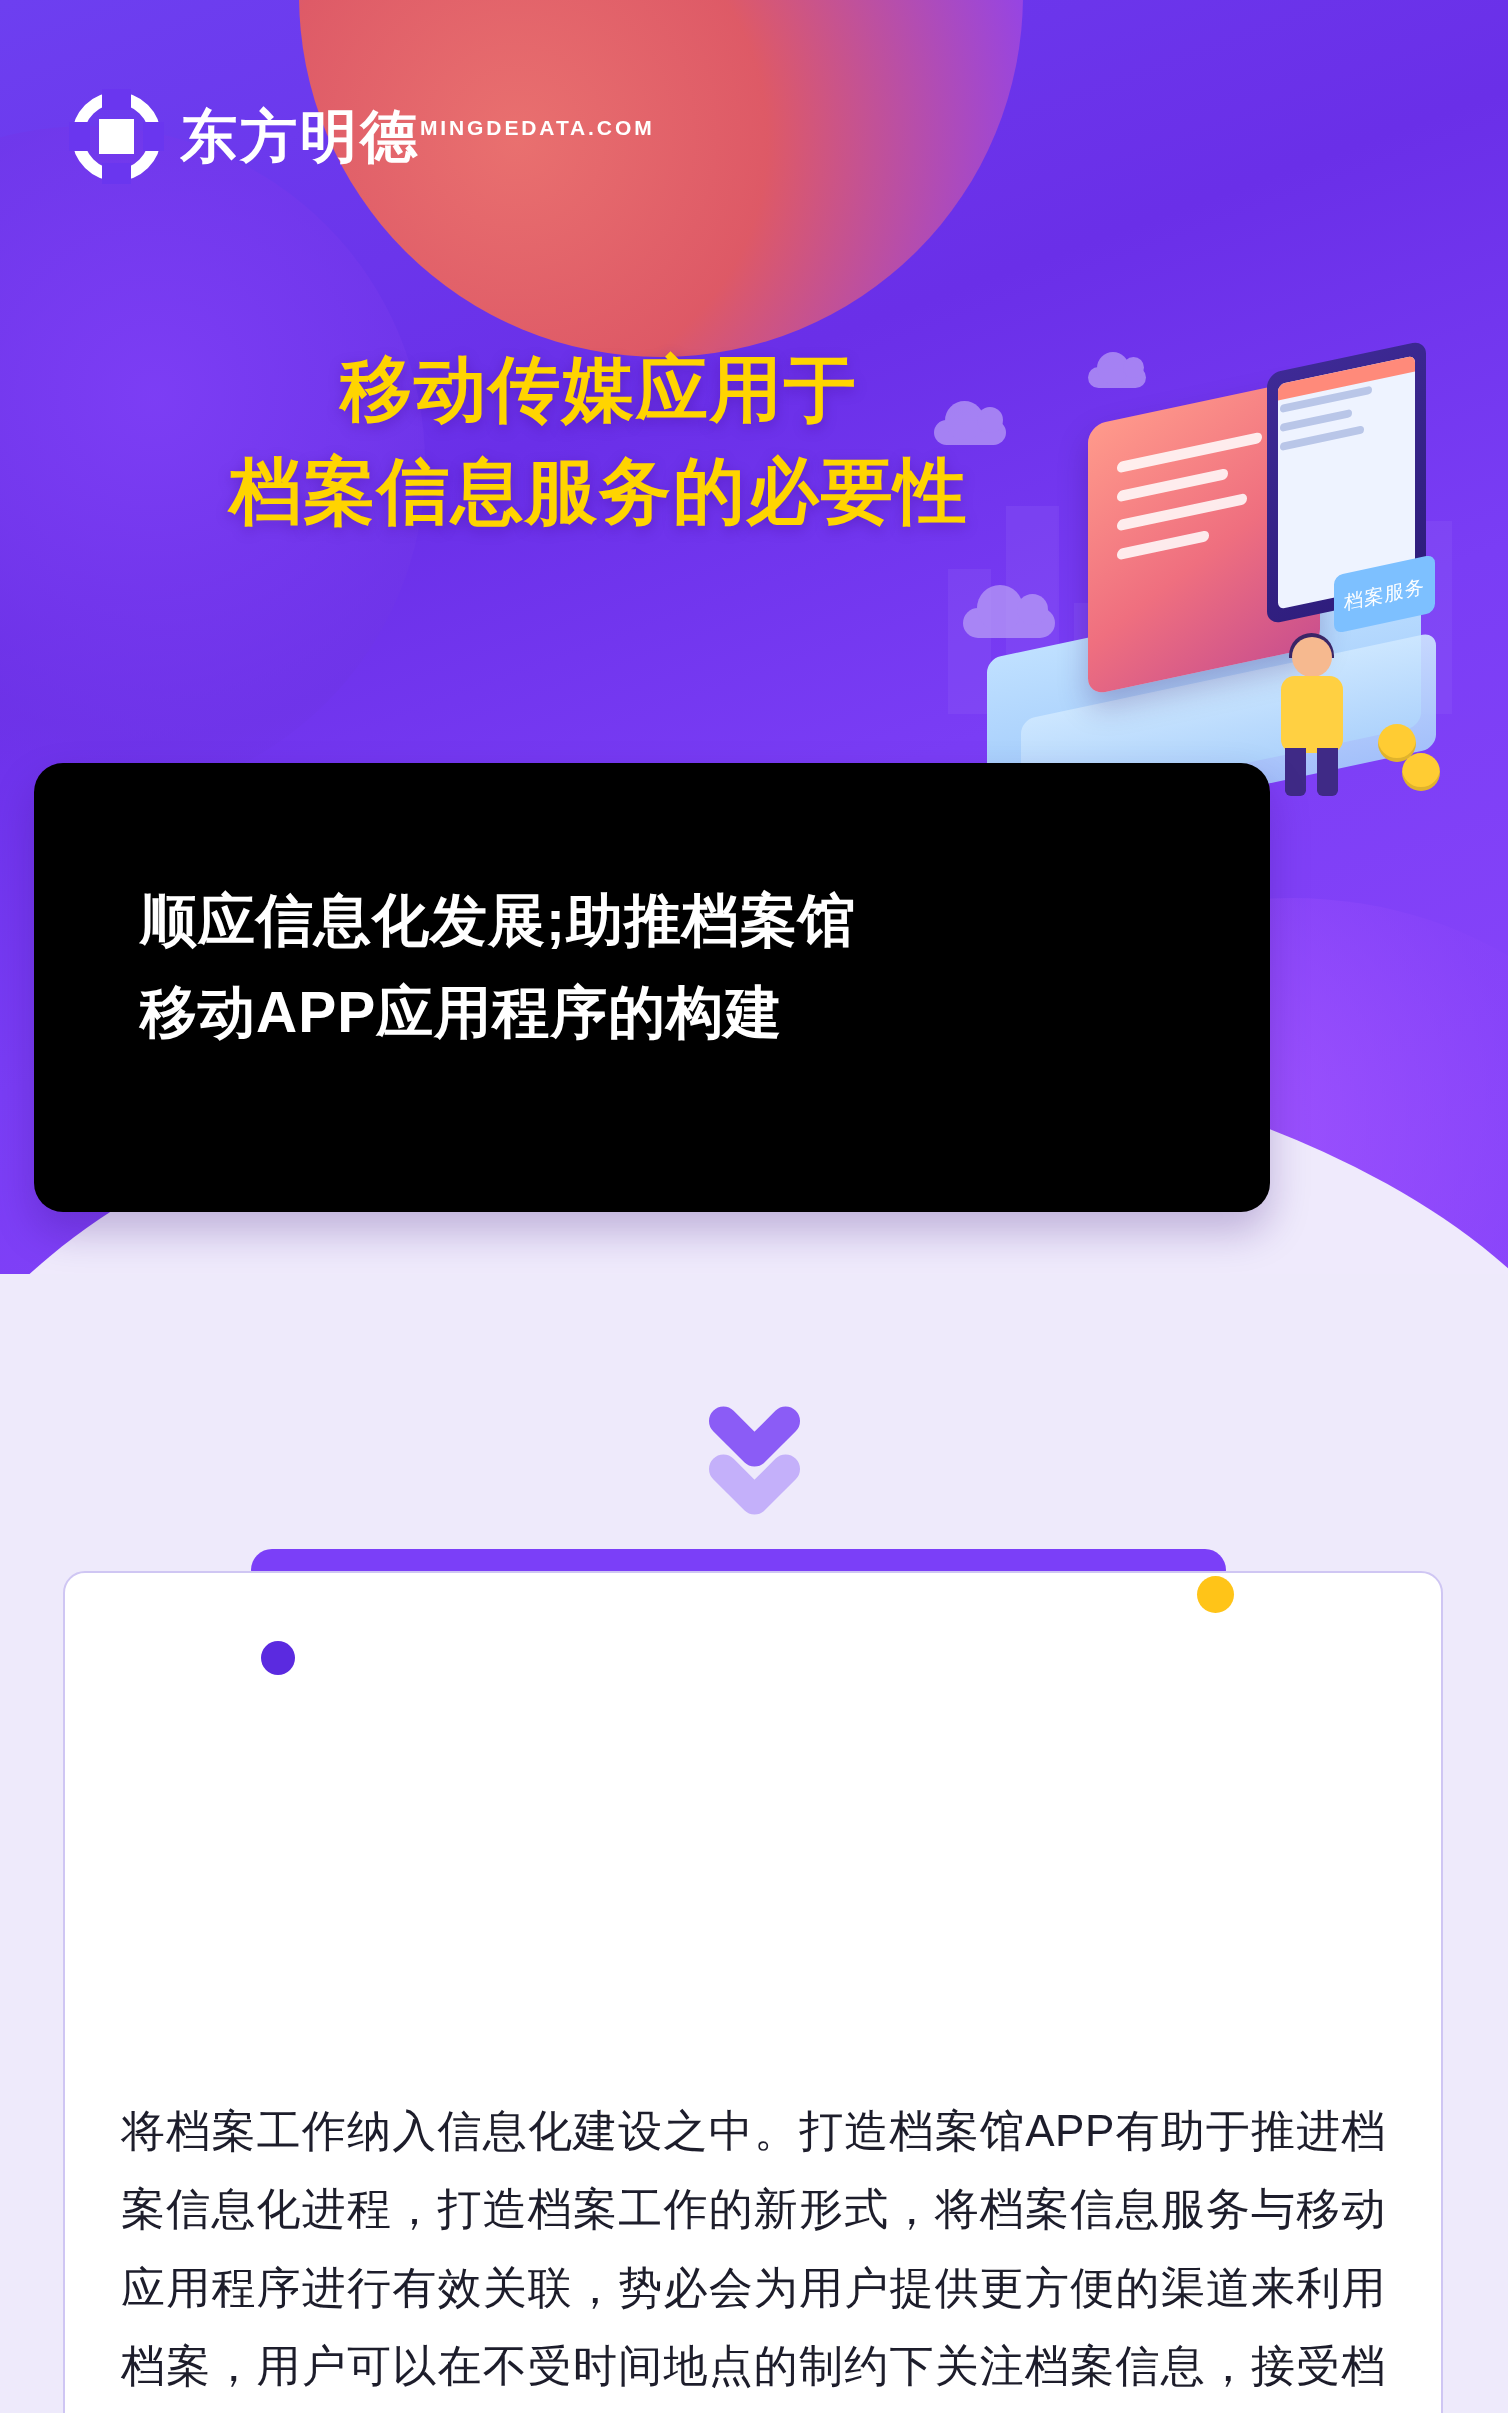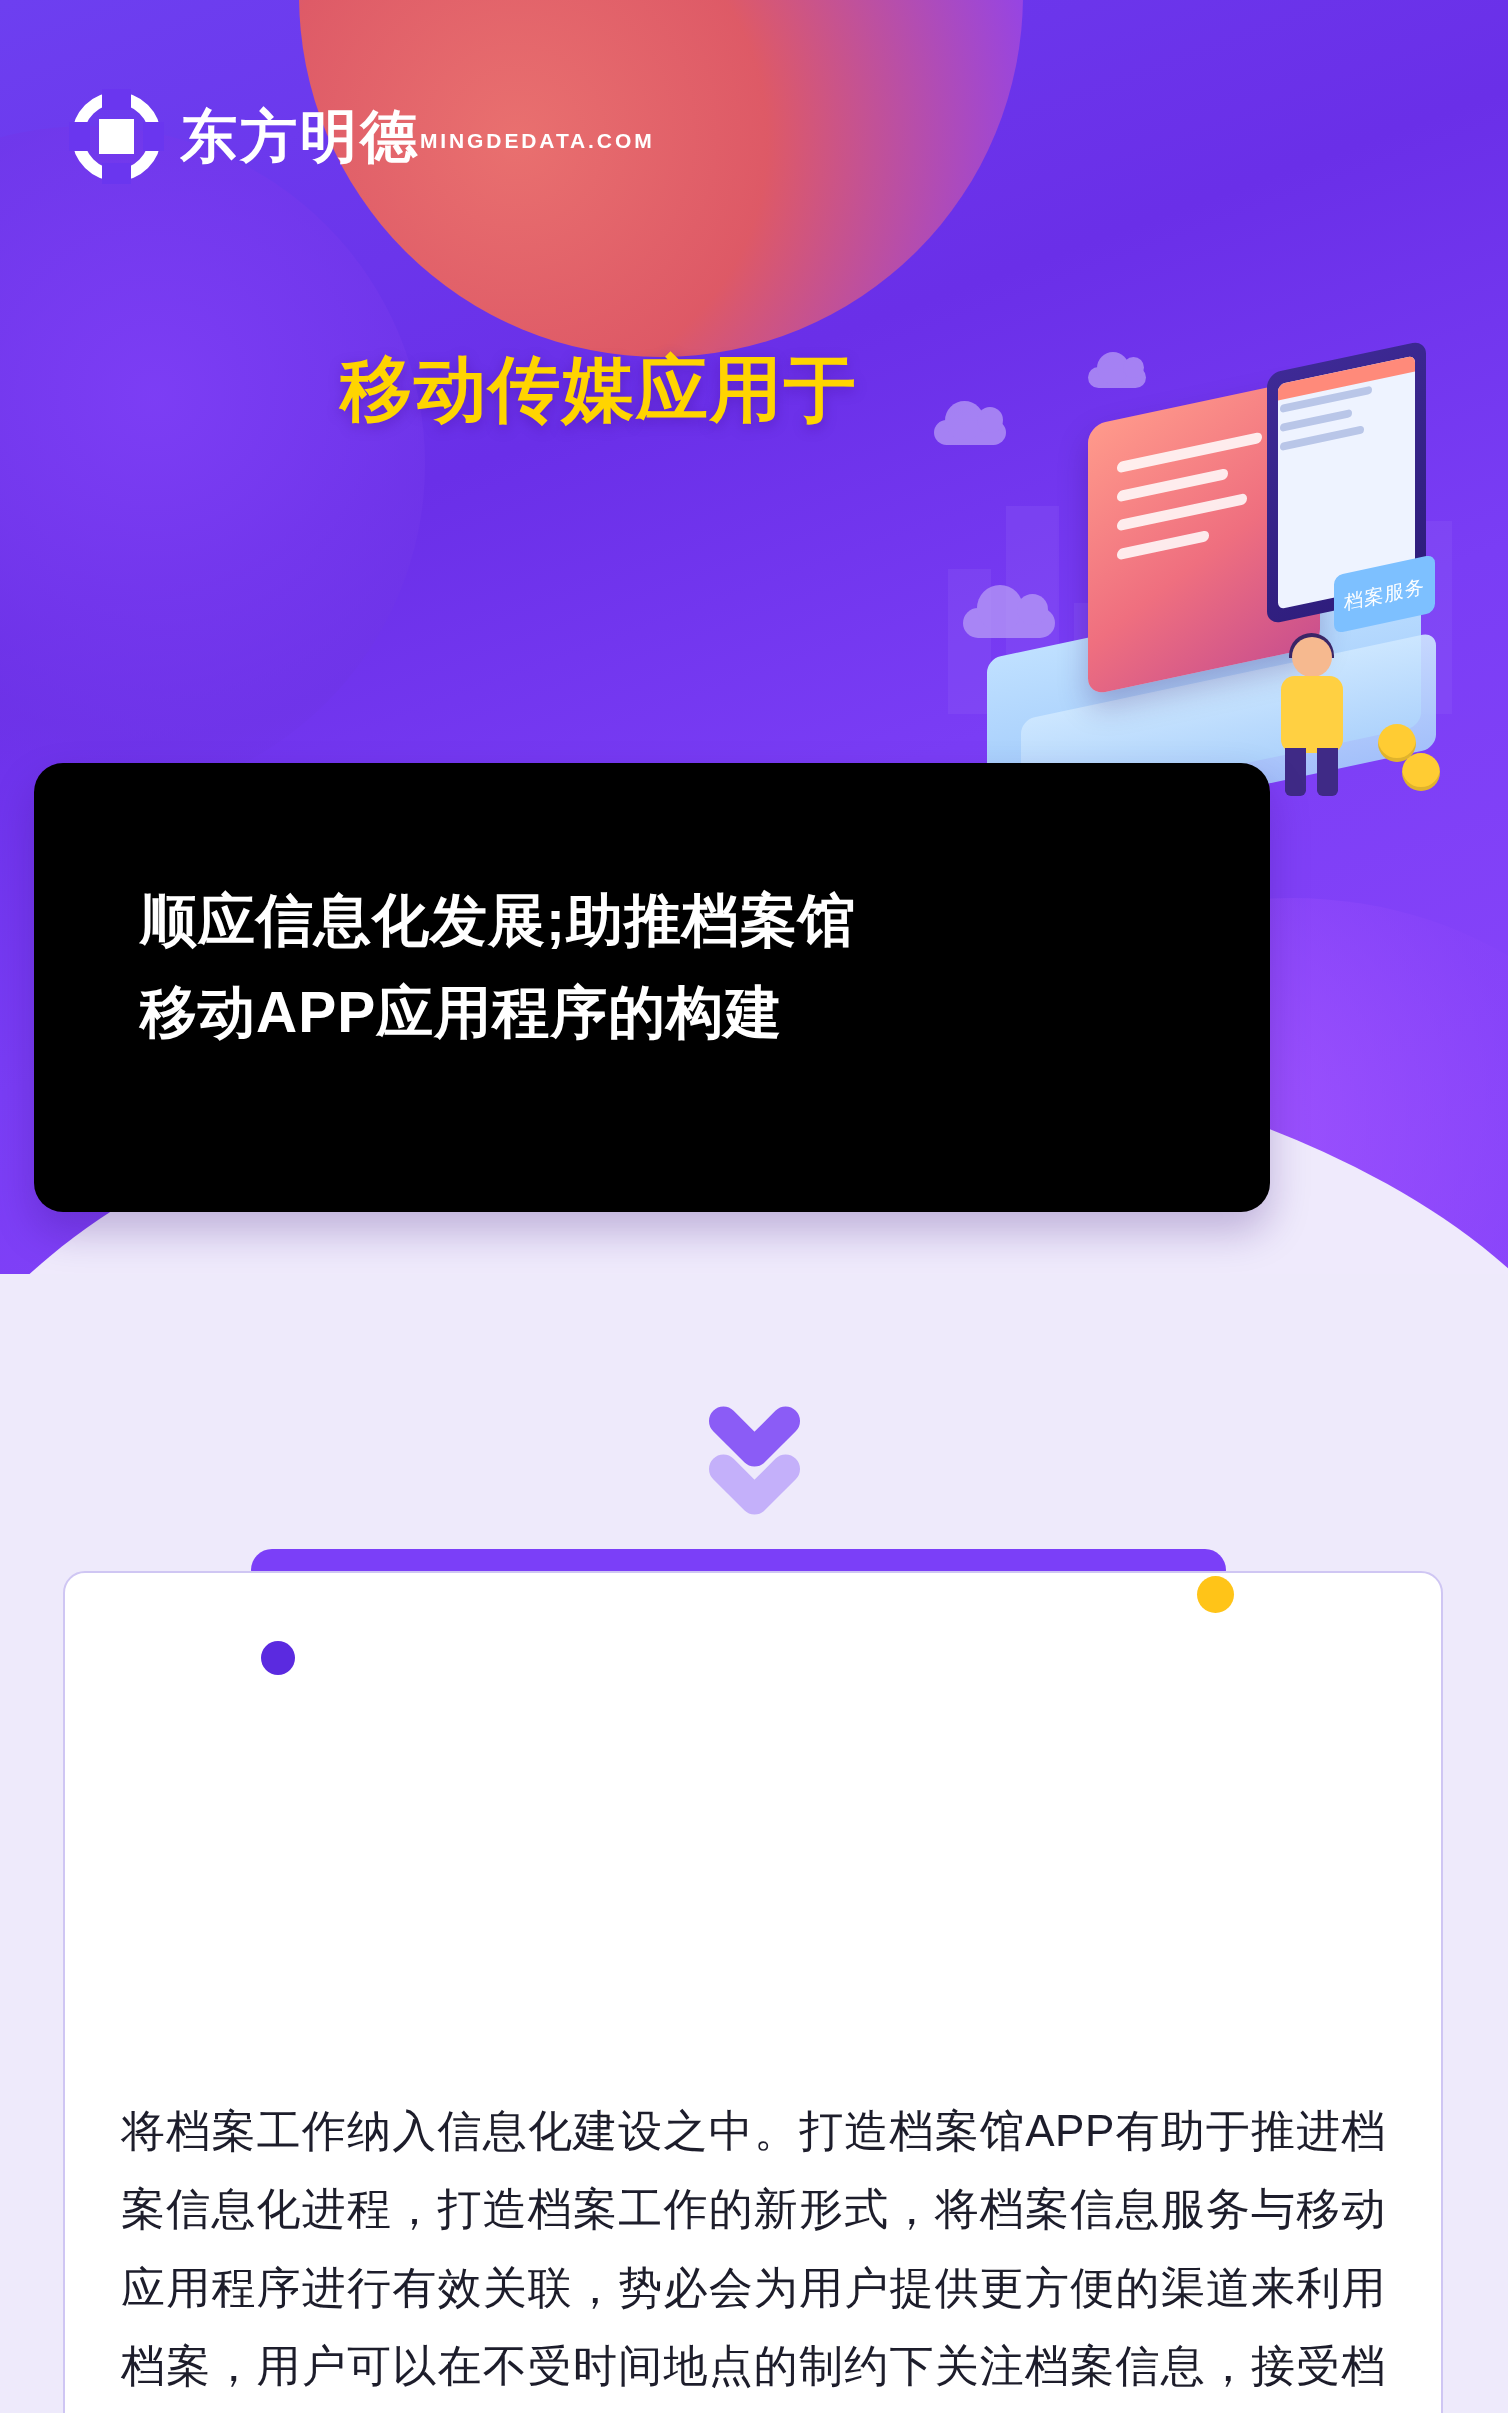--- a/index.html
+++ b/index.html
@@ -113,21 +113,21 @@
     font-weight: bold;
     letter-spacing: 2.9px;
     line-height: 1.1;
     white-space: nowrap;
   }
   .logo-en {
     color: #ffffff;
     font-size: 21px;
     font-weight: bold;
     letter-spacing: 2.9px;
-    margin-top: 24px;
+    margin-top: 11px;
     white-space: nowrap;
   }
 
   
   .hero-title {
     position: absolute;
     left: 0; top: 338px;
     width: 1158px;
     text-align: center;
     color: #ffd400;
@@ -436,20 +436,21 @@
         <div class="sq"></div>
       </div>
       <div class="logo-text">
         <div class="logo-cn">东方明德</div>
         <div class="logo-en">MINGDEDATA.COM</div>
       </div>
     </div>
 
     <div class="hero-title">
       <div>移动传媒应用于</div>
+      <div>档案信息服务的必要性</div>
     </div>
 
     <div class="hero-curve"></div>
   </div>
 
   <div class="sub-card">
     <div class="txt">
       <div>顺应信息化发展;助推档案馆</div>
       <div>移动APP应用程序的构建</div>
     </div>

